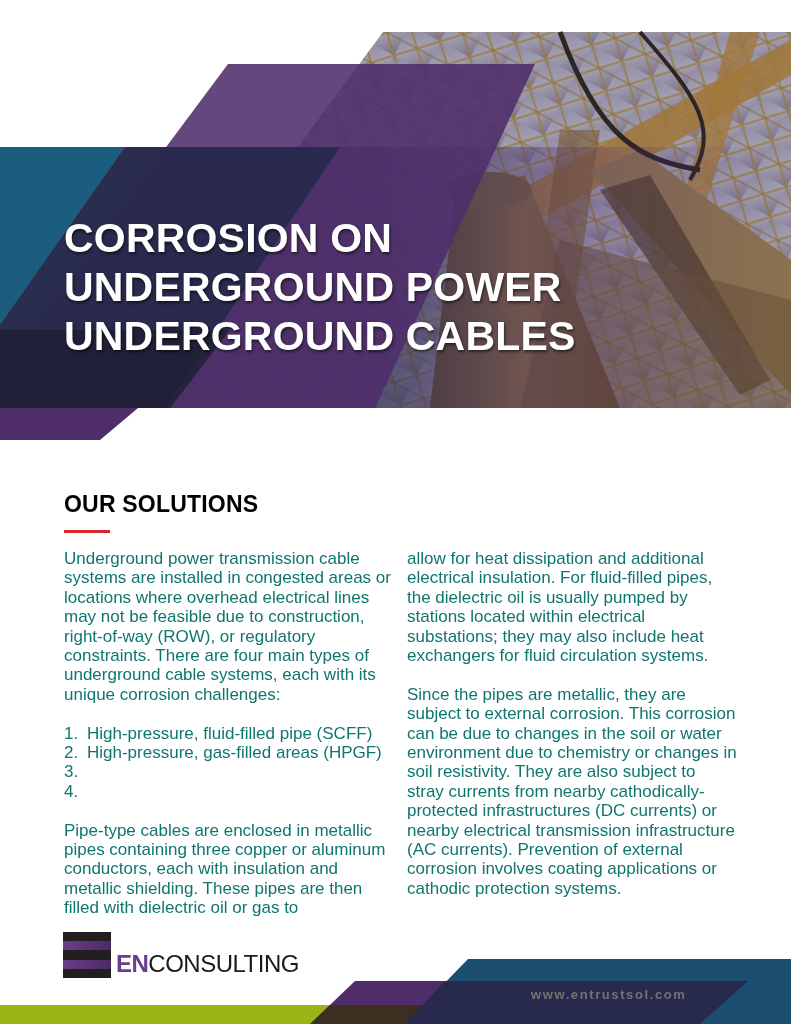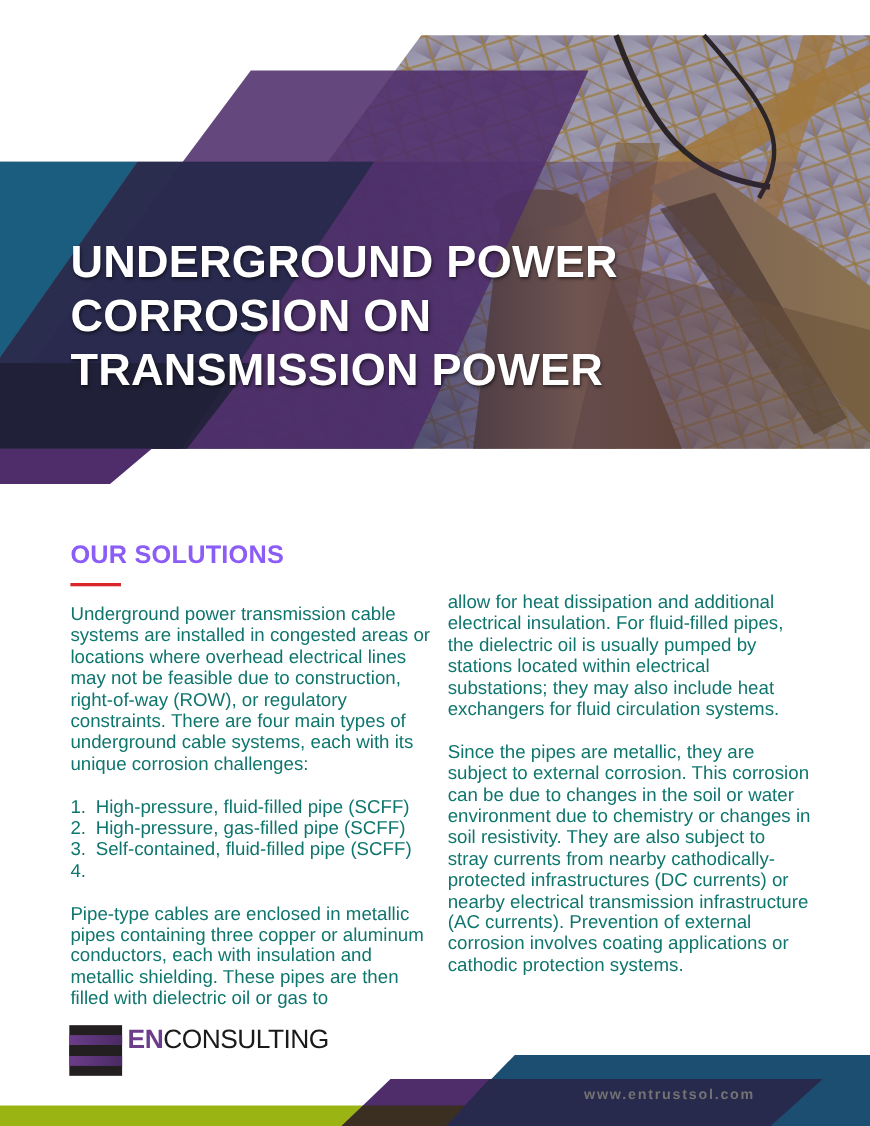--- a/index.html
+++ b/index.html
@@ -18,38 +18,38 @@
     color: #ffffff; font-weight: bold;
     font-size: 41px; line-height: 49px; letter-spacing: 0.2px;
     text-shadow: 1px 2px 3px rgba(0,0,0,0.55);
     margin: 0;
   }
   .title span { display: block; }
 
   
   .section-heading {
     position: absolute; left: 64px; top: 491px; margin: 0;
-    font-size: 23px; font-weight: bold; color: #8b5cf6; letter-spacing: 0.2px;
+    font-size: 23px; font-weight: bold; color: #000000; letter-spacing: 0.2px;
   }
   .heading-rule {
     position: absolute; left: 64px; top: 530px; width: 46px; height: 3px; background: #d9262b;
   }
   .col {
     position: absolute; color: #0f766e; font-size: 17px; line-height: 19.4px;
   }
   .col p { margin: 0; }
   .col-left { left: 64px; top: 549px; width: 330px; }
-  .col-right { left: 407px; top: 538px; width: 330px; }
+  .col-right { left: 407px; top: 549px; width: 330px; }
   .gap { height: 19.4px; }
   .list { margin: 0; padding: 0; list-style: none; }
   .list li { display: flex; }
   .list .num { width: 23px; flex: none; }
 
   
-  .logo { position: absolute; left: 63px; top: 932px; display: flex; align-items: flex-start; }
+  .logo { position: absolute; left: 63px; top: 932px; display: flex; align-items: flex-end; }
   .logo-mark { width: 48px; height: 46px; position: relative; background: #231f20; }
   .logo-mark .bar { position: absolute; left: 0; height: 9px; }
   .logo-text {
     margin-left: 5px; font-size: 24px; letter-spacing: -0.5px; color: #1a1a1a;
     font-family: "Liberation Sans", sans-serif;
   }
   .logo-text .en { color: #6b3d8a; font-weight: bold; }
   #footer-art { position: absolute; left: 0; top: 955px; }
   .url {
     position: absolute; left: 531px; top: 987px;
@@ -113,44 +113,43 @@
     <polygon points="0,147 125,147 0,325" fill="#1b5d7f"></polygon>
 
     <polygon points="125,147 340,147 165,408 0,408 0,325" fill="#272a4c" opacity="0.95"></polygon>
 
     <polygon points="0,330 230,330 170,408 0,408" fill="#1f2035" opacity="0.85"></polygon>
 
     <polygon points="0,408 138,408 100,440 0,440" fill="#4f2d6b"></polygon>
   </svg>
 
   <h1 class="title">
+    <span>CORROSION ON</span>
     <span>UNDERGROUND POWER</span>
-    <span>CORROSION ON</span>
-    <span>TRANSMISSION POWER</span>
+    <span>UNDERGROUND CABLES</span>
   </h1>
 </div>
 
 <h2 class="section-heading">OUR SOLUTIONS</h2>
 <div class="heading-rule"></div>
 
 <div class="col col-left">
   <p>Underground power transmission cable systems are installed in congested areas or locations where overhead electrical lines may not be feasible due to construction, right-of-way (ROW), or regulatory constraints. There are four main types of underground cable systems, each with its unique corrosion challenges:</p>
   <div class="gap"></div>
   <ol class="list">
     <li>
       <span class="num">1.</span>
       <span>High-pressure, fluid-filled pipe (SCFF)</span>
     </li>
     <li>
       <span class="num">2.</span>
-      <span>High-pressure, gas-filled pipe (SCFF)</span>
+      <span>High-pressure, gas-filled areas (HPGF)</span>
     </li>
     <li>
       <span class="num">3.</span>
-      <span>Self-contained, fluid-filled pipe (SCFF)</span>
     </li>
     <li>
       <span class="num">4.</span>
     </li>
   </ol>
   <div class="gap"></div>
   <p>Pipe-type cables are enclosed in metallic pipes containing three copper or aluminum conductors, each with insulation and metallic shielding. These pipes are then filled with dielectric oil or gas to</p>
 </div>
 
 <div class="col col-right">

